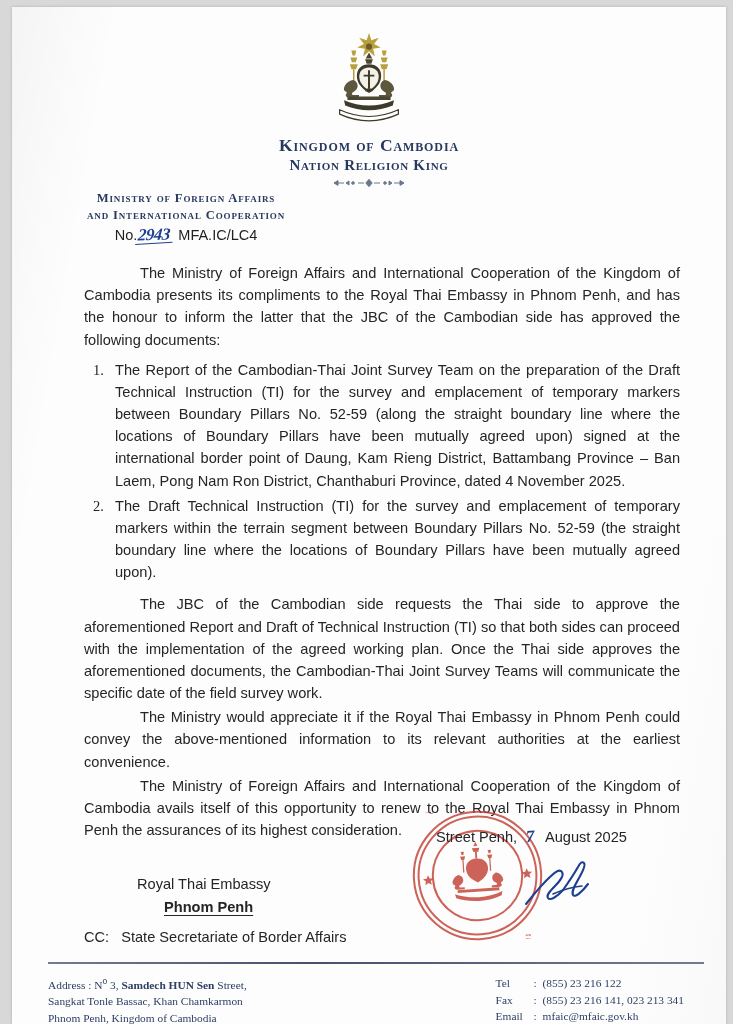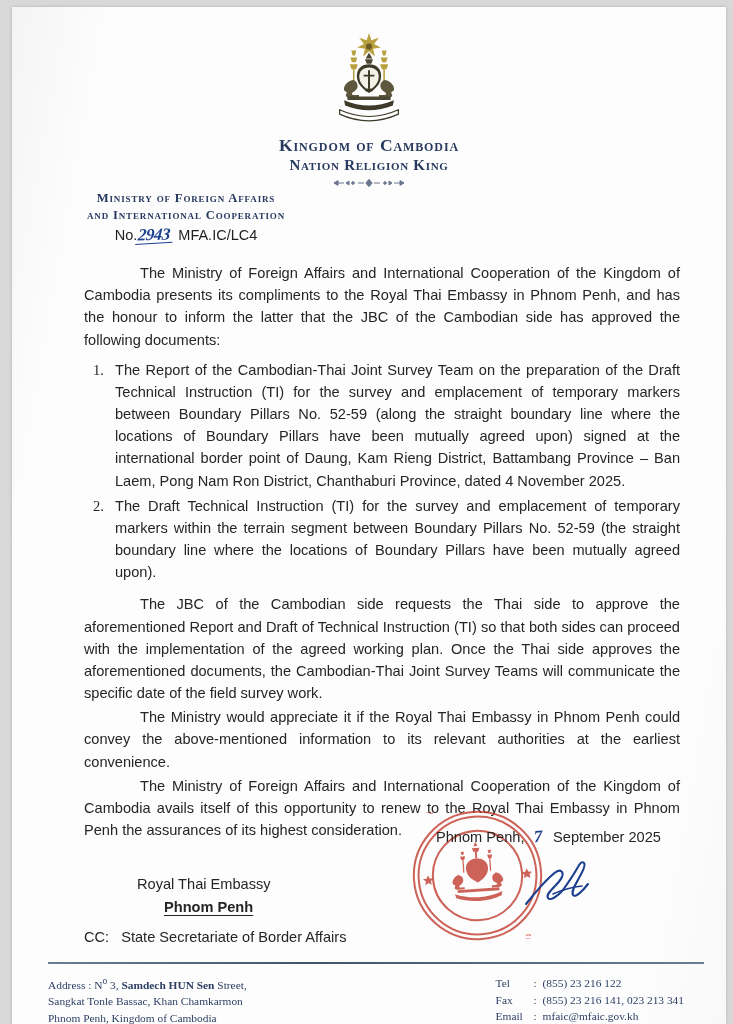--- a/index.html
+++ b/index.html
@@ -398,23 +398,23 @@
           <path d="M70 52 c-7 0-11.6 4-11.6 10.4 0 7 5.2 11.6 11.6 15 6.4-3.4 11.6-8 11.6-15 C81.6 56 77 52 70 52 Z"></path>
           <path d="M51 68 c-3 0.4-5.4 2.2-6.8 4.8 -1.2 2.1-1.2 4 -0.3 4.9 0.9 0.9 2 0.5 2 1.8 0 0.9-1 1.2-0.8 2.3 0.2 1.2 1.8 1.8 3.6 1.8 h7 l0-2.3 -4.2 0 c-1 0-1.5-0.5-1.5-1.1 0-0.8 0.8-1.2 1.8-1.8 1.9-1.2 2.9-2.8 2.9-4.8 0-2.7-1.7-4.4-3.7-4.9 Z"></path>
           <path d="M89 68 c3 0.4 5.4 2.2 6.8 4.8 1.2 2.1 1.2 4 0.3 4.9 -0.9 0.9-2 0.5-2 1.8 0 0.9 1 1.2 0.8 2.3 -0.2 1.2-1.8 1.8-3.6 1.8 h-7 l0-2.3 4.2 0 c1 0 1.5-0.5 1.5-1.1 0-0.8-0.8-1.2-1.8-1.8 -1.9-1.2-2.9-2.8-2.9-4.8 0-2.7 1.7-4.4 3.7-4.9 Z"></path>
           <path d="M48 84 h44 v3 h-44 z"></path>
           <path d="M45 88 c8 3.3 16.5 4.9 25 4.9 8.5 0 17-1.6 25-4.9 l-1.1 4.4 c-7.5 3-15.4 4.4-23.9 4.4 -8.5 0-16.4-1.4-23.9-4.4 Z"></path>
         </g>
       </g>
     </svg>
 
     <div class="dateline">
-      <span>Phnom Penh,</span>
+      <span>Street Penh,</span>
       <span class="date-day">7</span>
-      <span>September 2025</span>
+      <span>August 2025</span>
     </div>
 
     <svg class="signature" viewBox="0 0 86 70">
       <g fill="none" stroke="#1d3f8f" stroke-width="2.1" stroke-linecap="round">
         <path d="M6 54 C14 44, 22 34, 31 26 C36 21, 40 19, 42 22 C44 25, 40 31, 35 36 C30 41, 26 45, 28 48 C30 51, 37 47, 43 40"></path>
         <path d="M43 40 C48 33, 54 24, 58 17 C60 13, 62 11, 64 13 C66 15, 63 21, 59 28 C55 35, 51 42, 53 45 C55 48, 62 42, 68 34"></path>
         <path d="M33 44 C42 40, 52 37, 62 36" stroke-width="1.6"></path>
       </g>
     </svg>
 

